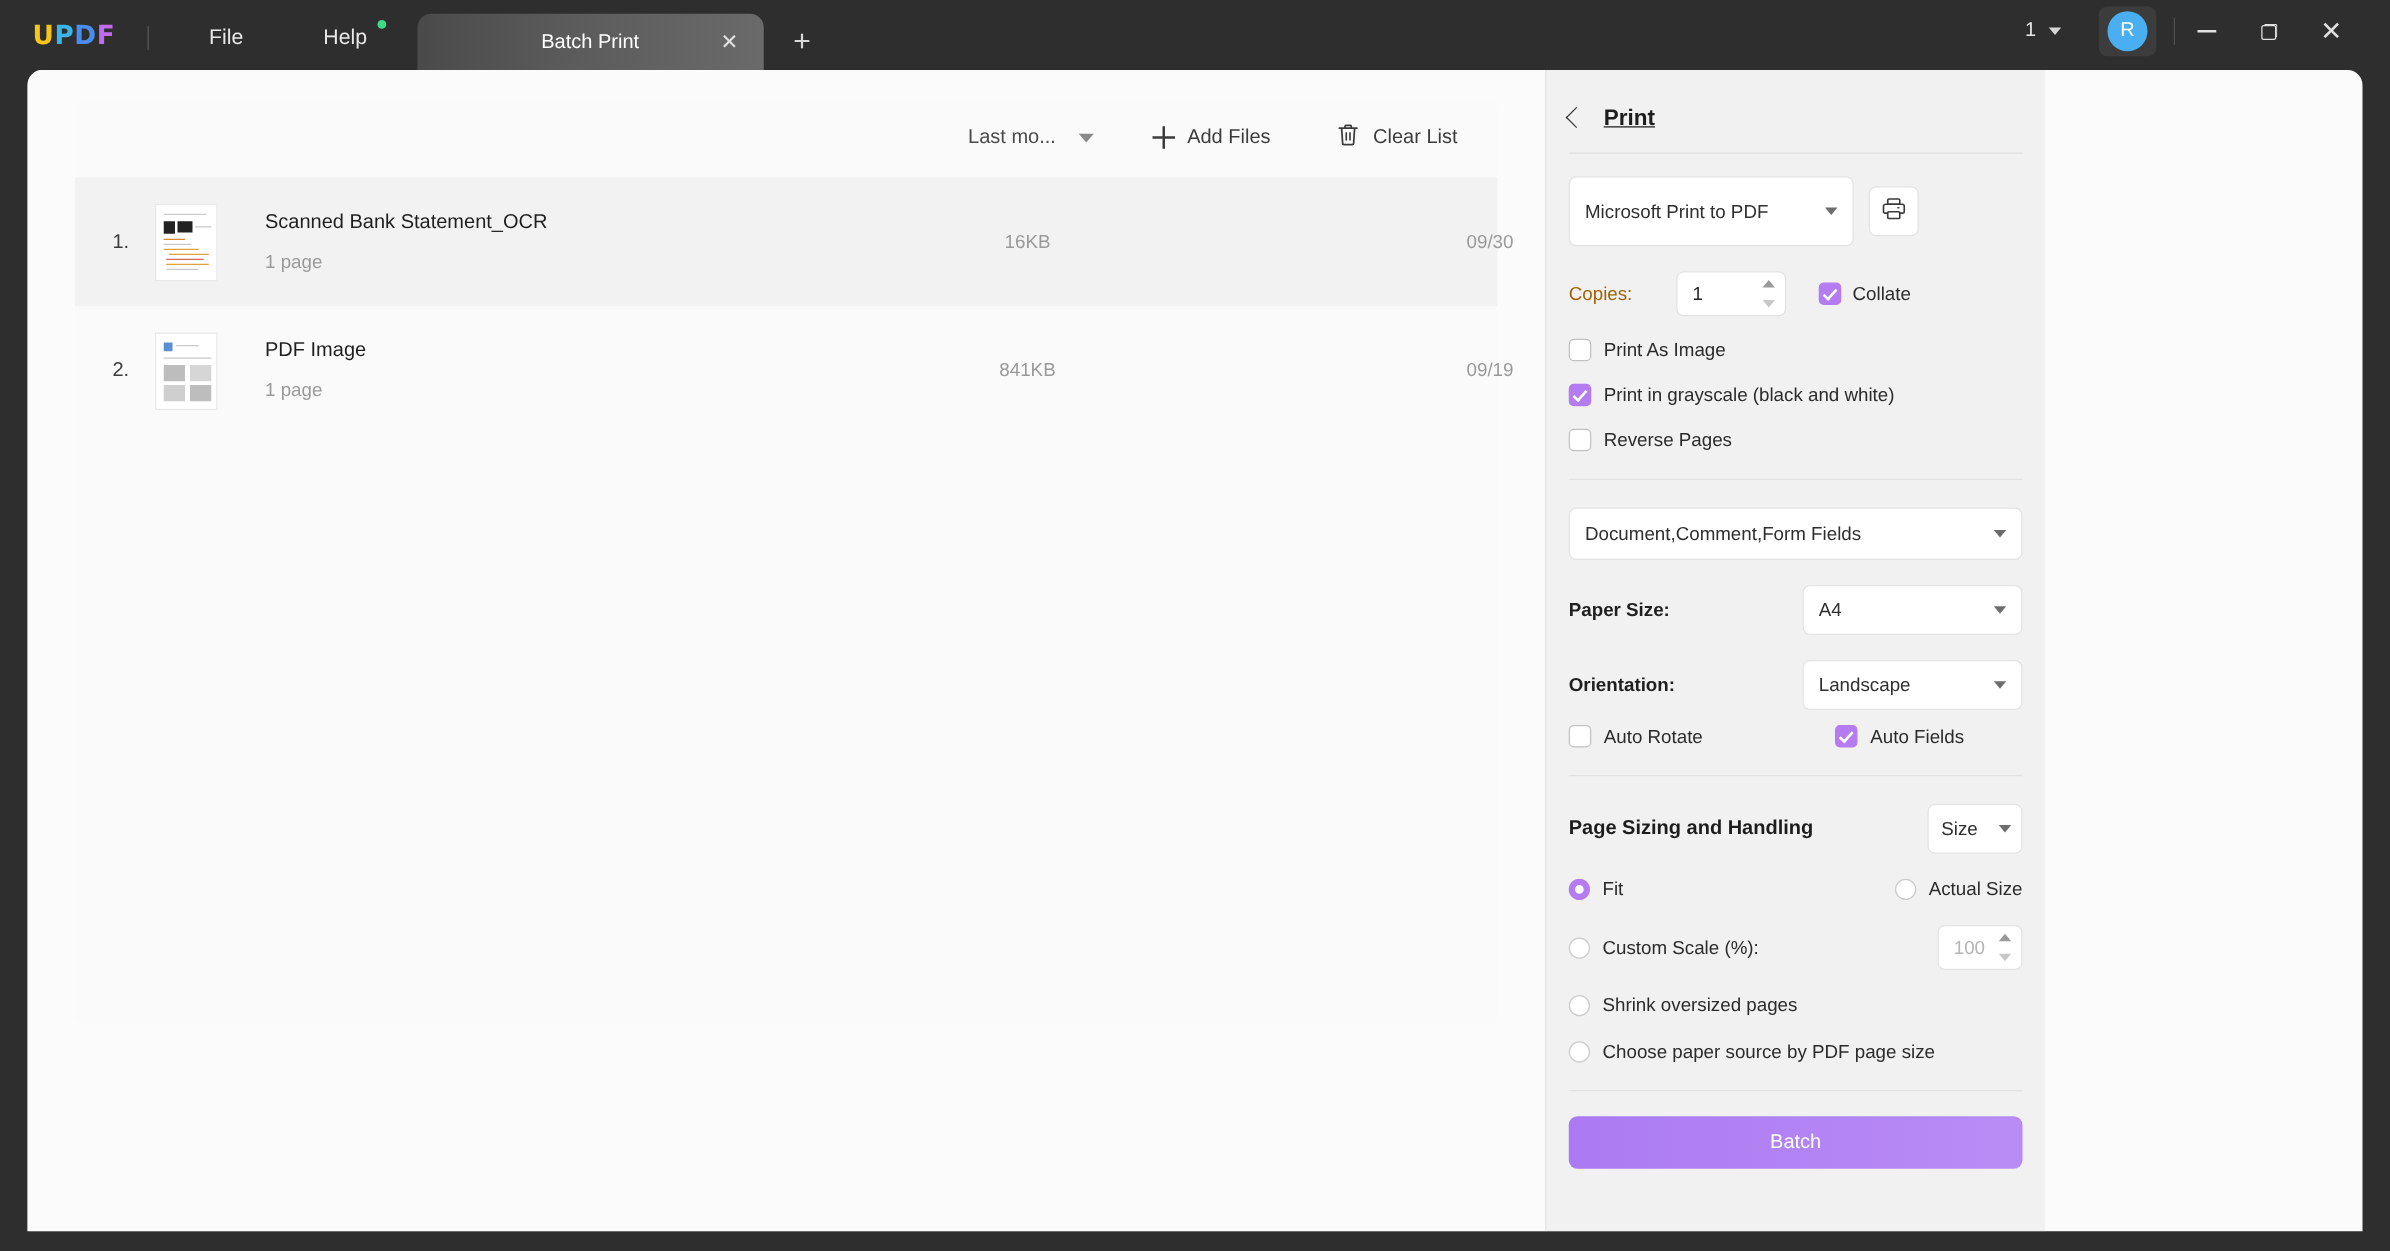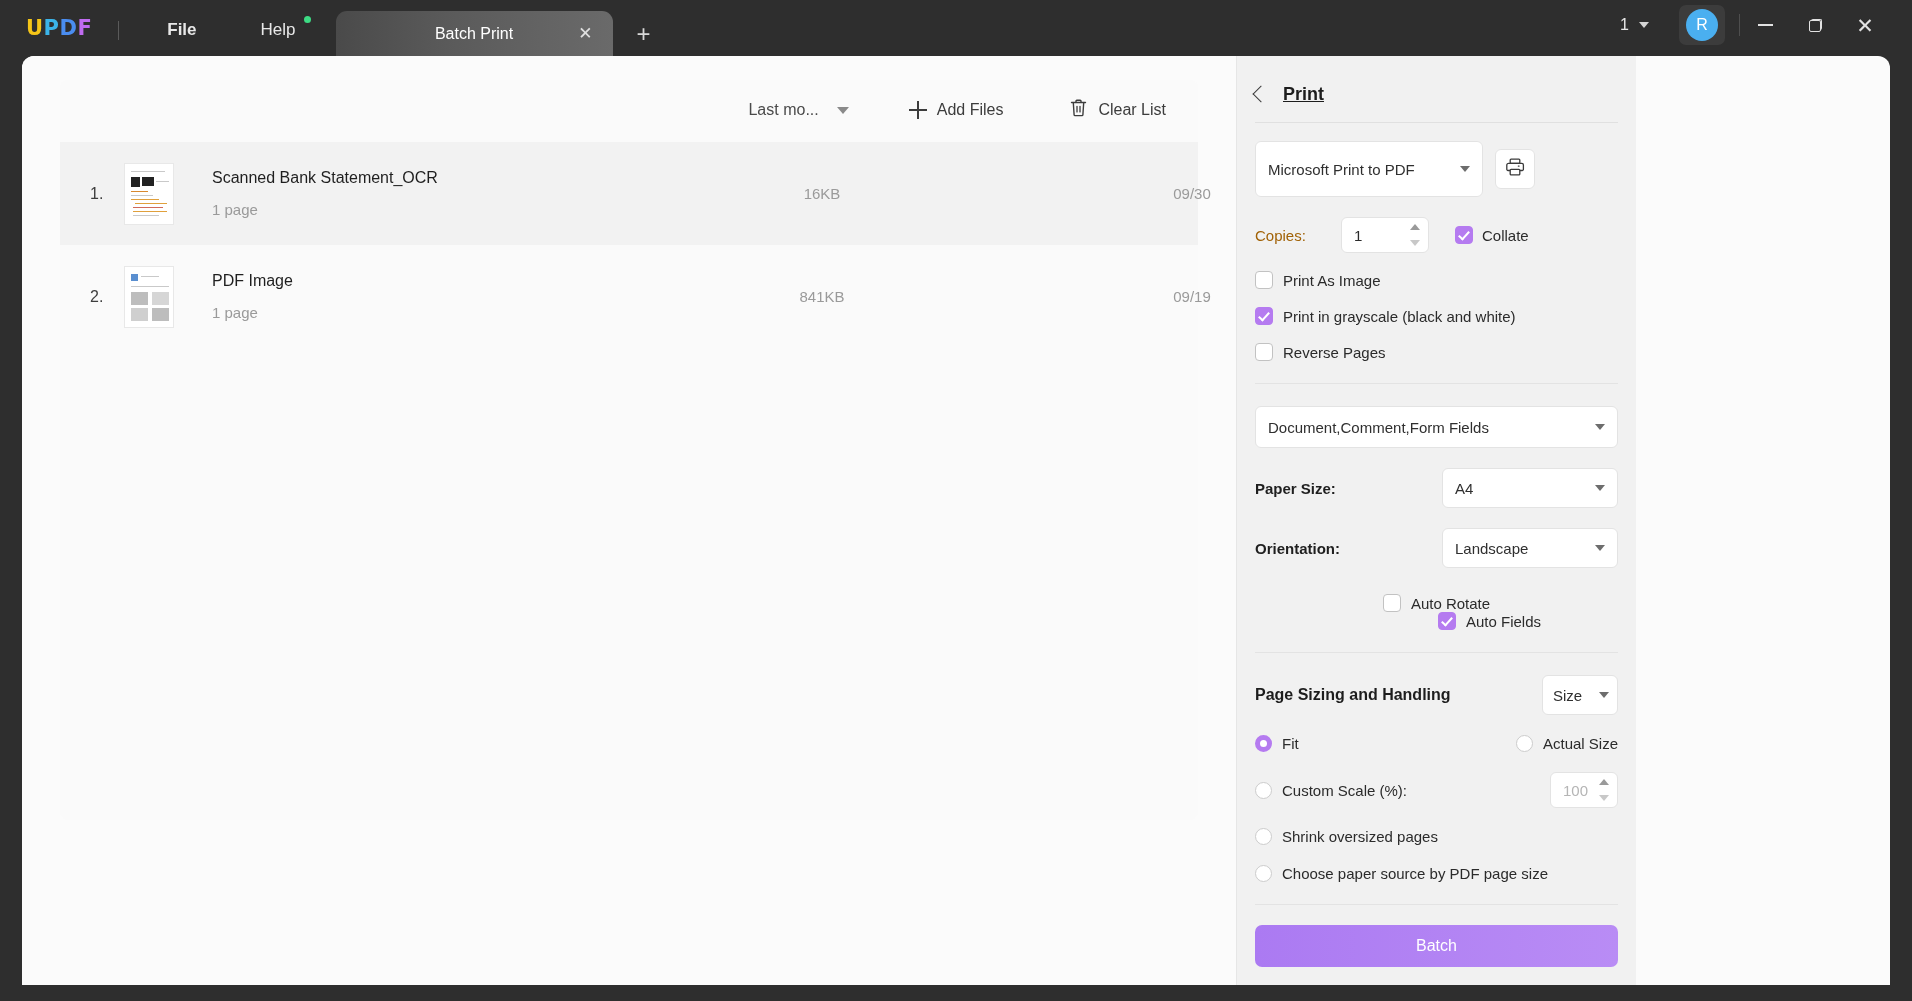--- a/index.html
+++ b/index.html
@@ -52,21 +52,21 @@
   }
 
   .menu-item {
     margin-bottom: 12px;
     color: #e8e8e8;
     font-size: 17px;
     padding: 4px 14px;
     position: relative;
     cursor: default;
   }
-  .menu-file { margin-left: 34px; font-weight: bold; }
+  .menu-file { margin-left: 34px; }
   .menu-help { margin-left: 36px; }
 
   .help-dot {
     position: absolute;
     right: -1px;
     top: 0px;
     width: 7px;
     height: 7px;
     border-radius: 50%;
     background: #3ddc84;
@@ -213,21 +213,21 @@
     border-radius: 8px;
     position: relative;
   }
 
   .list-toolbar {
     position: absolute;
     top: 10px;
     right: 22px;
     display: flex;
     align-items: center;
-    gap: 16px;
+    gap: 3px;
     height: 40px;
   }
 
   .sort-select {
     display: flex;
     align-items: center;
     gap: 18px;
     color: #4a4a4a;
     font-size: 16px;
     padding: 6px 4px;
@@ -506,22 +506,21 @@
   }
   .labeled-row .select-box {
     margin-left: auto;
     width: 176px;
     height: 40px;
   }
 
   .inline-cbs {
     display: flex;
     align-items: center;
-    margin-top: 26px;
-    flex-direction: column;
+    margin-top: 12px;
   }
   .inline-cbs .g2 { margin-left: 106px; }
   .inline-cbs .g { display: flex; align-items: center; gap: 10px; }
 
   .section-head {
     display: flex;
     align-items: center;
     margin-top: 22px;
   }
   .section-title {

